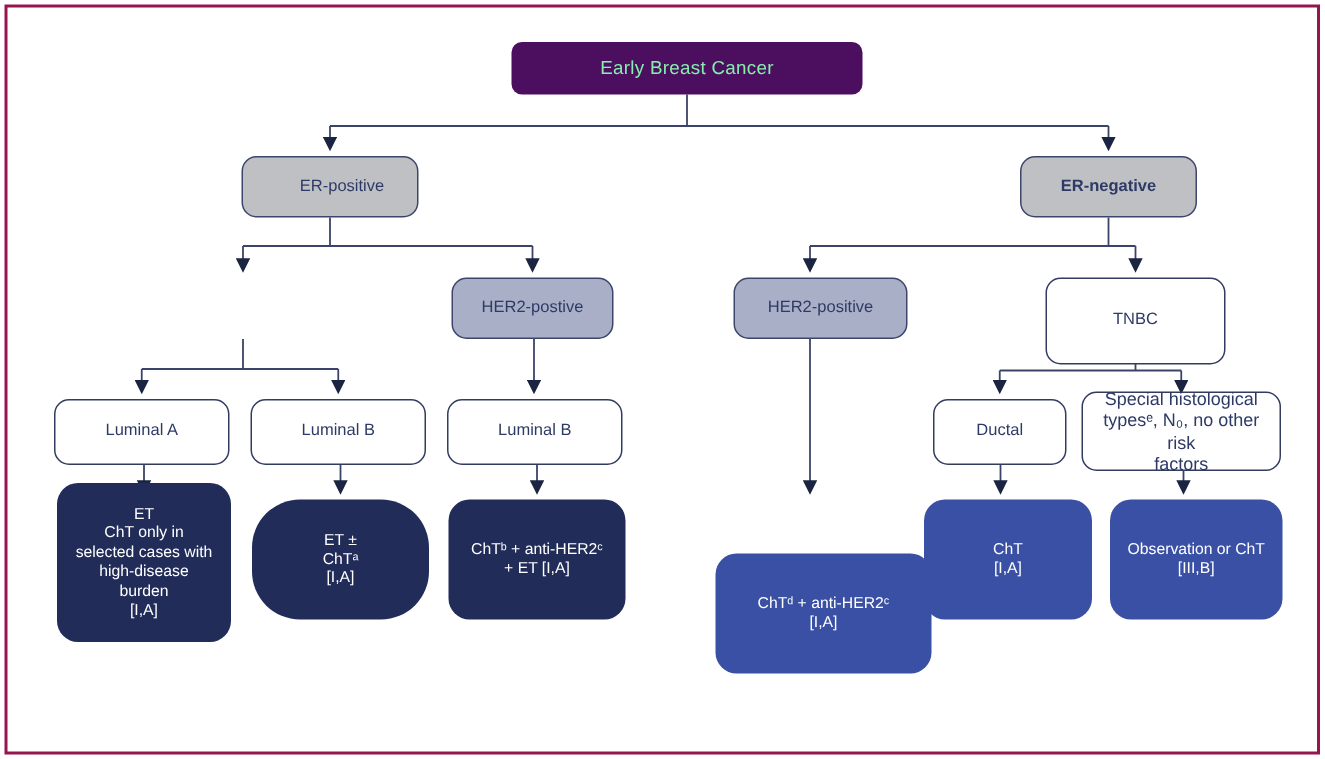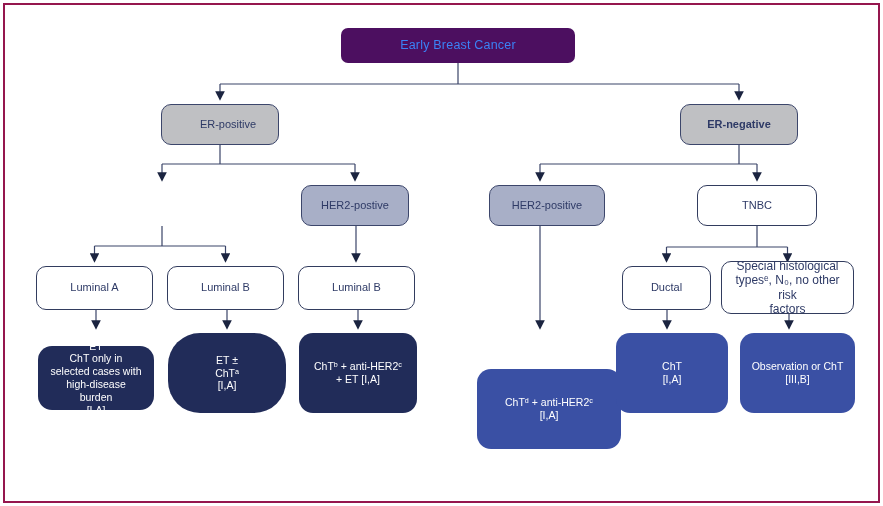--- a/index.html
+++ b/index.html
@@ -20,21 +20,21 @@
     position:absolute;
     display:flex;align-items:center;justify-content:center;
     text-align:center;box-sizing:border-box;
     border-radius:10px;
     font-size:11px;line-height:1.2;
     color:#2e3a66;
     white-space:pre-line;
     padding:2px 4px;
   }
   .root{
-    background:#4C0F60;color:#3b82f6;
+    background:#4C0F60;color:#86efac;
     border-radius:7px;font-size:12.5px;letter-spacing:.2px;
   }
   .gray{background:#bfc0c3;border:1.6px solid #3c466b;}
   .lav{background:#d3d6e2;border:1.6px solid #3c466b;}
   .gblue{background:#a8afc7;border:1.6px solid #3c466b;}
   .white{background:#ffffff;border:1.6px solid #323c5e;}
   .navy{background:#212c59;color:#ffffff;border-radius:14px;font-size:10.5px;line-height:1.22;}
   .blue{background:#3a50a4;color:#ffffff;border-radius:14px;font-size:10.5px;line-height:1.22;}
   .trunk{stroke:#3a4468;stroke-width:1.2;fill:none;}
   .arrowline{stroke:#3a4468;stroke-width:1.2;}
@@ -74,35 +74,35 @@
 
   <div class="node gray" style="left:161px;top:104px;width:118px;height:41px;padding-left:20px;">ER-positive</div>
 
   <div class="node gray" style="left:680px;top:104px;width:118px;height:41px;font-weight:bold;">ER-negative</div>
 
 
   <div class="node gblue" style="left:301px;top:185px;width:108px;height:41px;">HER2-postive</div>
 
   <div class="node gblue" style="left:489px;top:185px;width:116px;height:41px;">HER2-positive</div>
 
-  <div class="node white" style="left:697px;top:185px;width:120px;height:41px;">TNBC</div>
+  <div class="node white" style="left:697px;top:185px;width:120px;height:58px;">TNBC</div>
 
   <div class="node white" style="left:36px;top:266px;width:117px;height:44px;">Luminal A</div>
 
   <div class="node white" style="left:167px;top:266px;width:117px;height:44px;">Luminal B</div>
 
   <div class="node white" style="left:298px;top:266px;width:117px;height:44px;">Luminal B</div>
 
   <div class="node white" style="left:622px;top:266px;width:89px;height:44px;">Ductal</div>
 
   <div class="node white" style="left:721px;top:261px;width:133px;height:53px;font-size:12px;">Special histological
 typesᵉ, N₀, no other risk
 factors</div>
 
-  <div class="node navy" style="left:38px;top:346px;width:116px;height:64px;">ET
+  <div class="node navy" style="left:38px;top:322px;width:116px;height:106px;">ET
 ChT only in
 selected cases with
 high-disease
 burden
 [I,A]</div>
 
   <div class="node navy" style="left:168px;top:333px;width:118px;height:80px;border-radius:32px;">ET ±
 ChTᵃ
 [I,A]</div>
 

